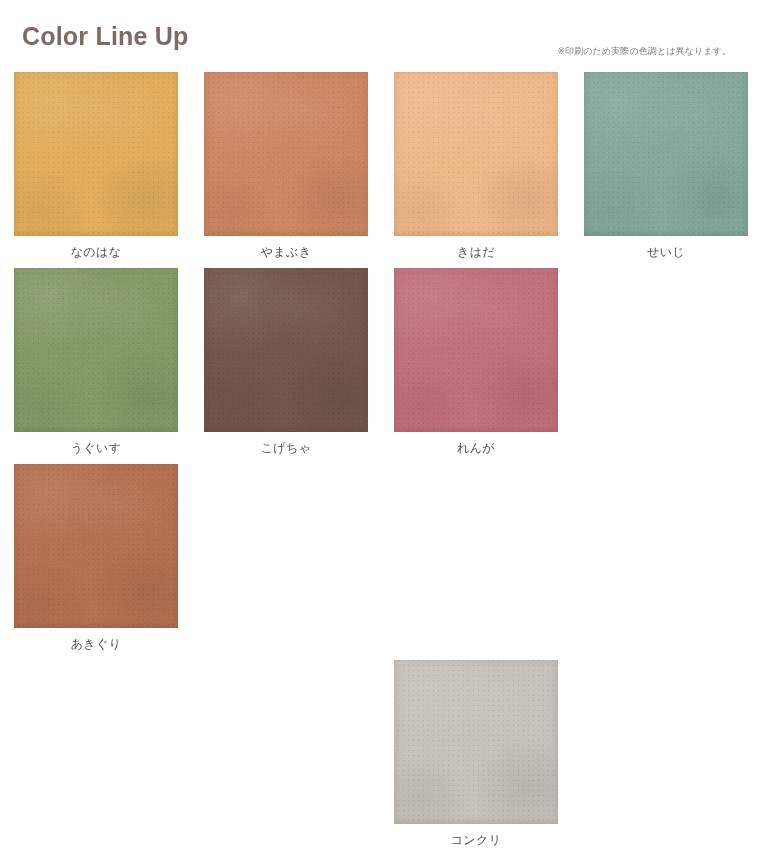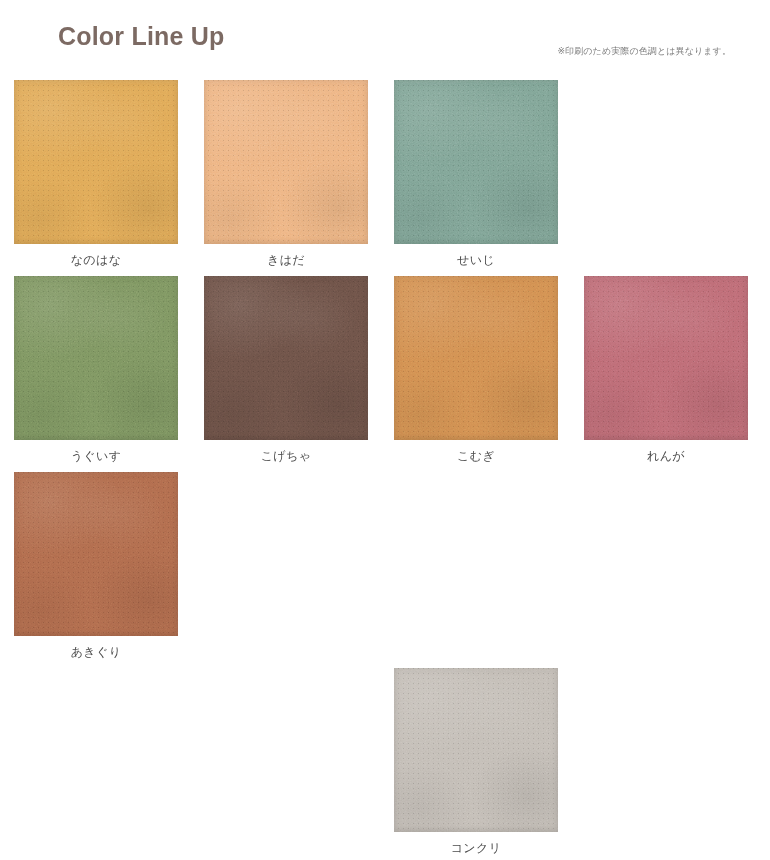--- a/index.html
+++ b/index.html
@@ -15,22 +15,21 @@
   .page {
     position: relative;
     width: 770px;
     height: 860px;
     background: #ffffff;
   }
 
   
   .header {
     position: relative;
-    height: 80px;
-    margin-left: 36px;
+    height: 72px;
   }
   .page-title {
     position: absolute;
     left: 22px;
     top: 24px;
     font-size: 25px;
     font-weight: bold;
     color: #7c6a63;
     letter-spacing: 0.2px;
     line-height: 1;
@@ -151,20 +150,32 @@
               <svg xmlns="http://www.w3.org/2000/svg">
                 <rect width="100%" height="100%" filter="url(#plasterGrain)"></rect>
               </svg>
             </div>
             <div class="speckle"></div>
             <div class="rim"></div>
           </div>
           <div class="swatch-label">なのはな</div>
         </div>
         <div class="cell">
+          <div class="swatch" style="background-color: rgb(203, 127, 92);">
+            <div class="grain">
+              <svg xmlns="http://www.w3.org/2000/svg">
+                <rect width="100%" height="100%" filter="url(#plasterGrain)"></rect>
+              </svg>
+            </div>
+            <div class="speckle"></div>
+            <div class="rim"></div>
+          </div>
+          <div class="swatch-label">やまぶき</div>
+        </div>
+        <div class="cell">
           <div class="swatch" style="background-color: rgb(238, 180, 130);">
             <div class="grain">
               <svg xmlns="http://www.w3.org/2000/svg">
                 <rect width="100%" height="100%" filter="url(#plasterGrain)"></rect>
               </svg>
             </div>
             <div class="speckle"></div>
             <div class="rim"></div>
           </div>
           <div class="swatch-label">きはだ</div>
@@ -199,32 +210,20 @@
           <div class="swatch" style="background-color: rgb(108, 81, 71);">
             <div class="grain">
               <svg xmlns="http://www.w3.org/2000/svg">
                 <rect width="100%" height="100%" filter="url(#plasterGrain)"></rect>
               </svg>
             </div>
             <div class="speckle"></div>
             <div class="rim"></div>
           </div>
           <div class="swatch-label">こげちゃ</div>
-        </div>
-        <div class="cell">
-          <div class="swatch" style="background-color: rgb(210, 142, 80);">
-            <div class="grain">
-              <svg xmlns="http://www.w3.org/2000/svg">
-                <rect width="100%" height="100%" filter="url(#plasterGrain)"></rect>
-              </svg>
-            </div>
-            <div class="speckle"></div>
-            <div class="rim"></div>
-          </div>
-          <div class="swatch-label">こむぎ</div>
         </div>
         <div class="cell">
           <div class="swatch" style="background-color: rgb(189, 106, 116);">
             <div class="grain">
               <svg xmlns="http://www.w3.org/2000/svg">
                 <rect width="100%" height="100%" filter="url(#plasterGrain)"></rect>
               </svg>
             </div>
             <div class="speckle"></div>
             <div class="rim"></div>

